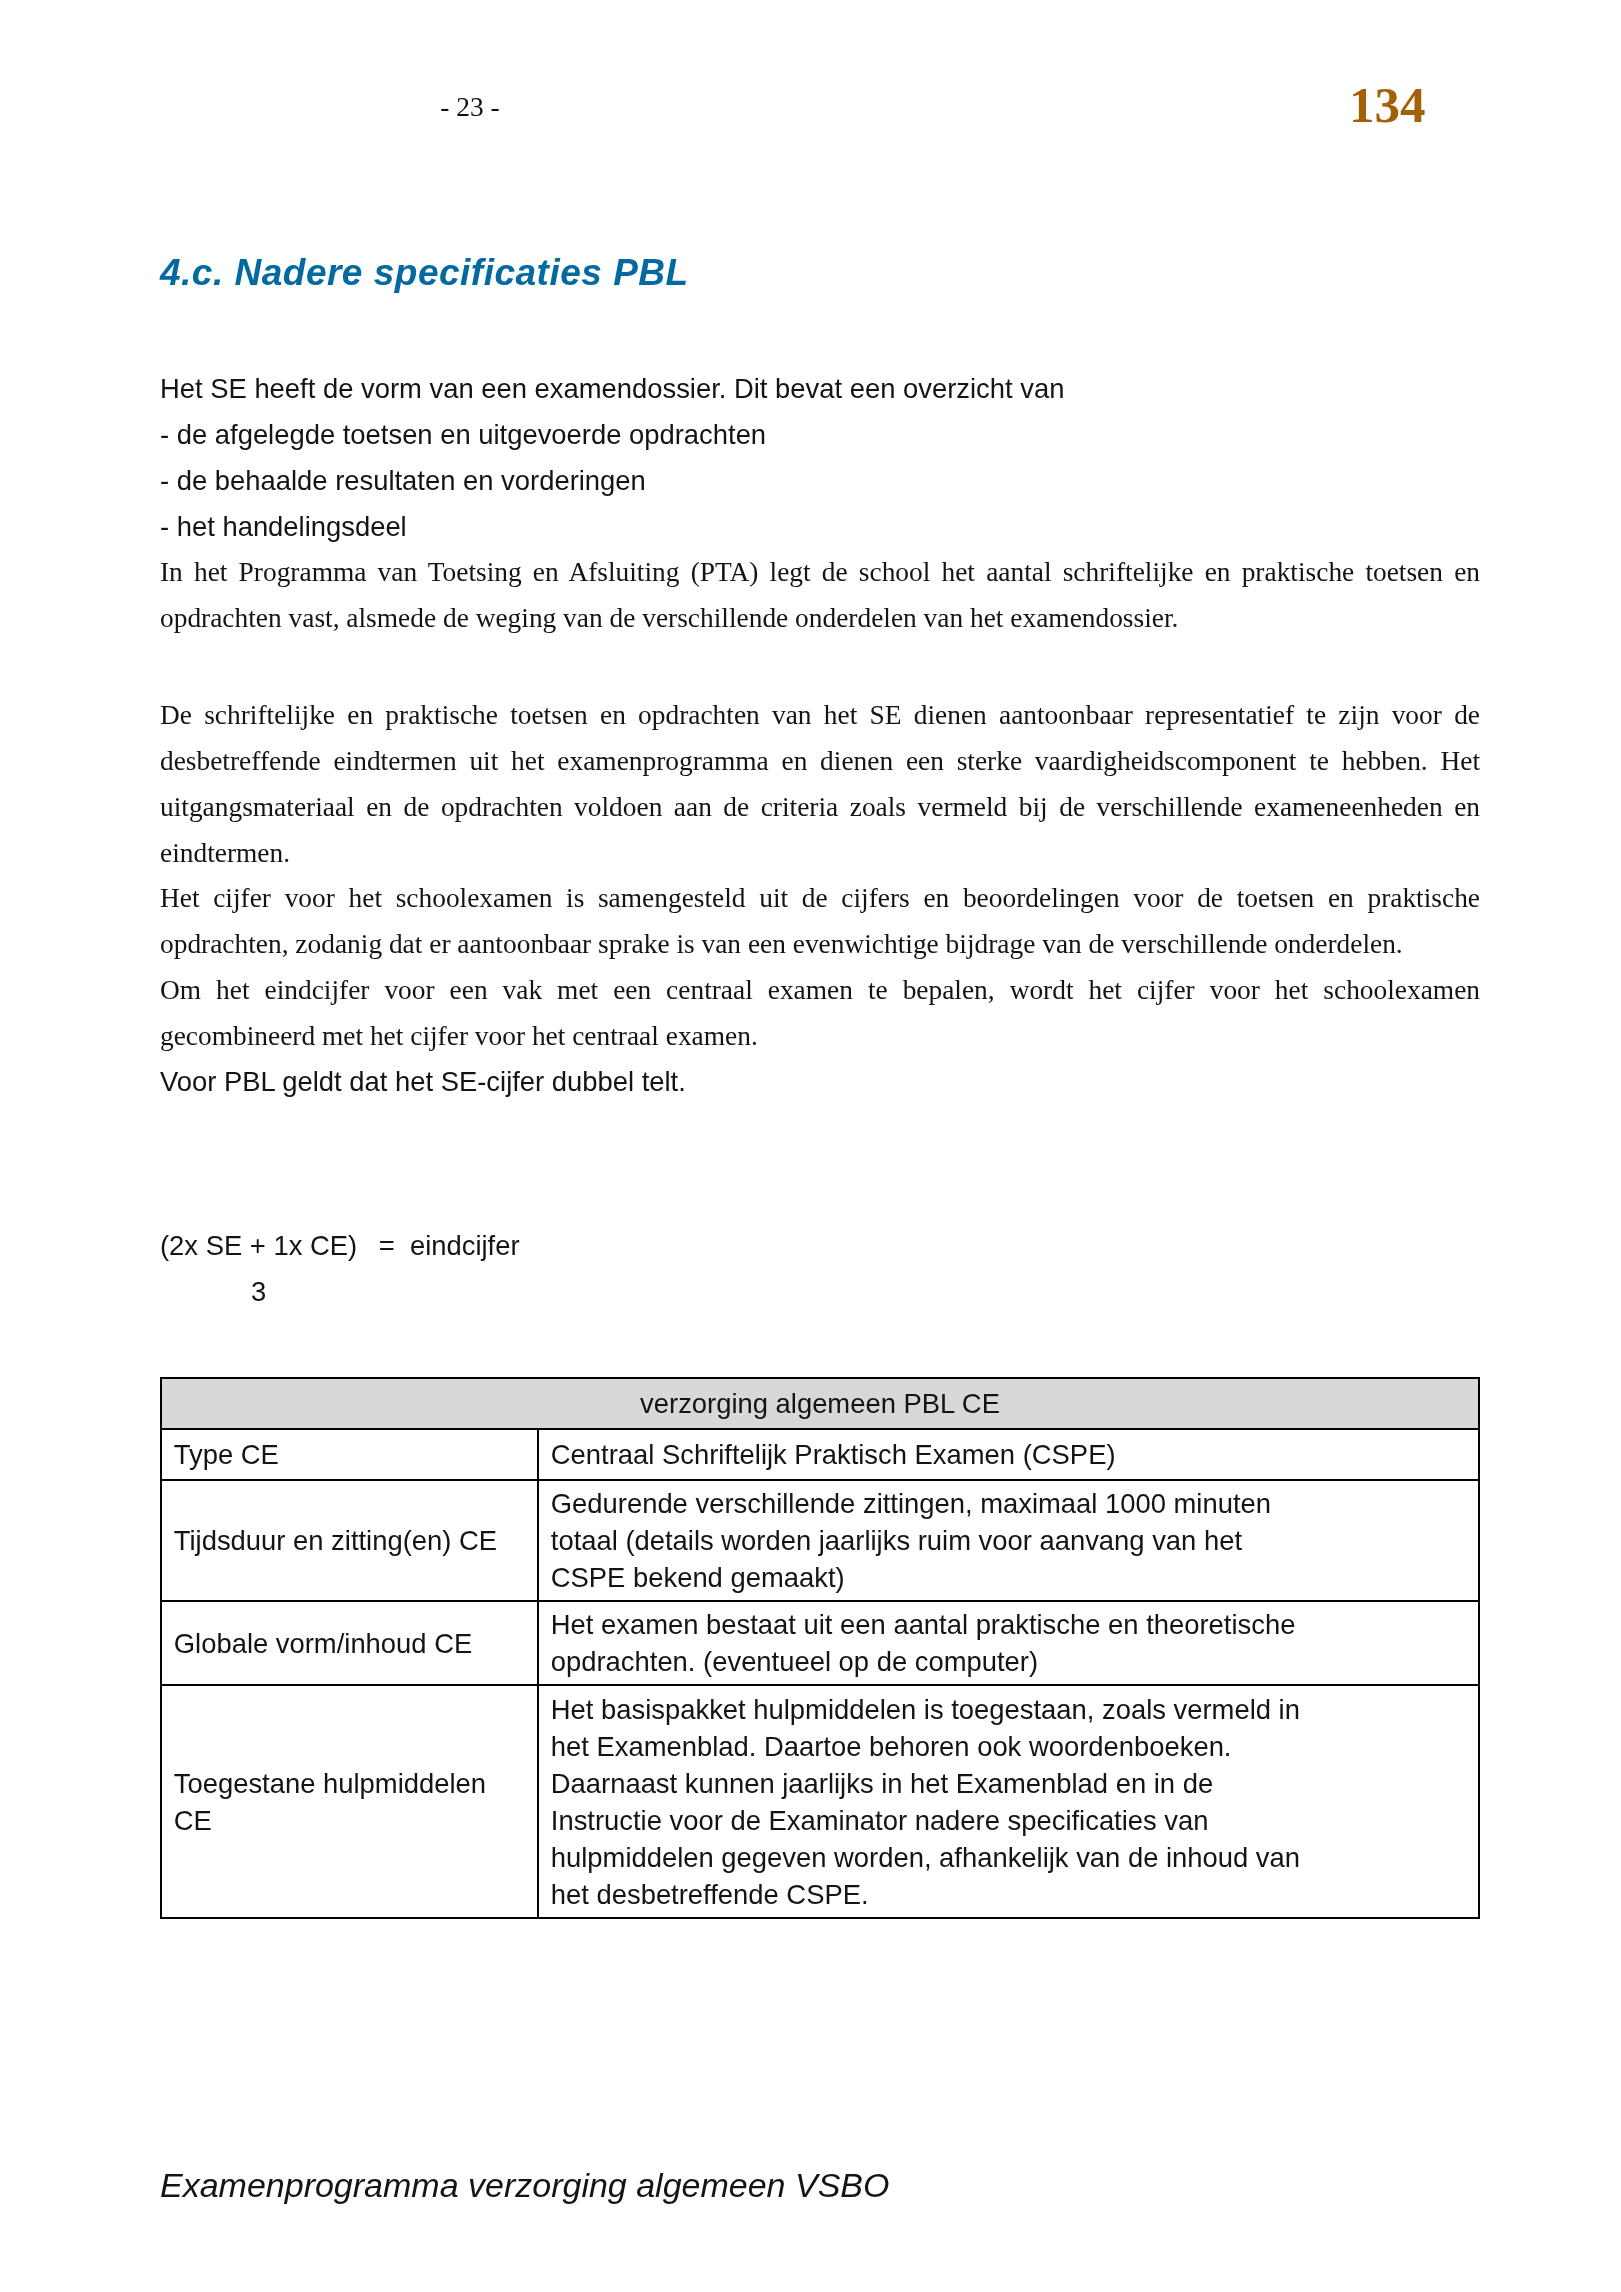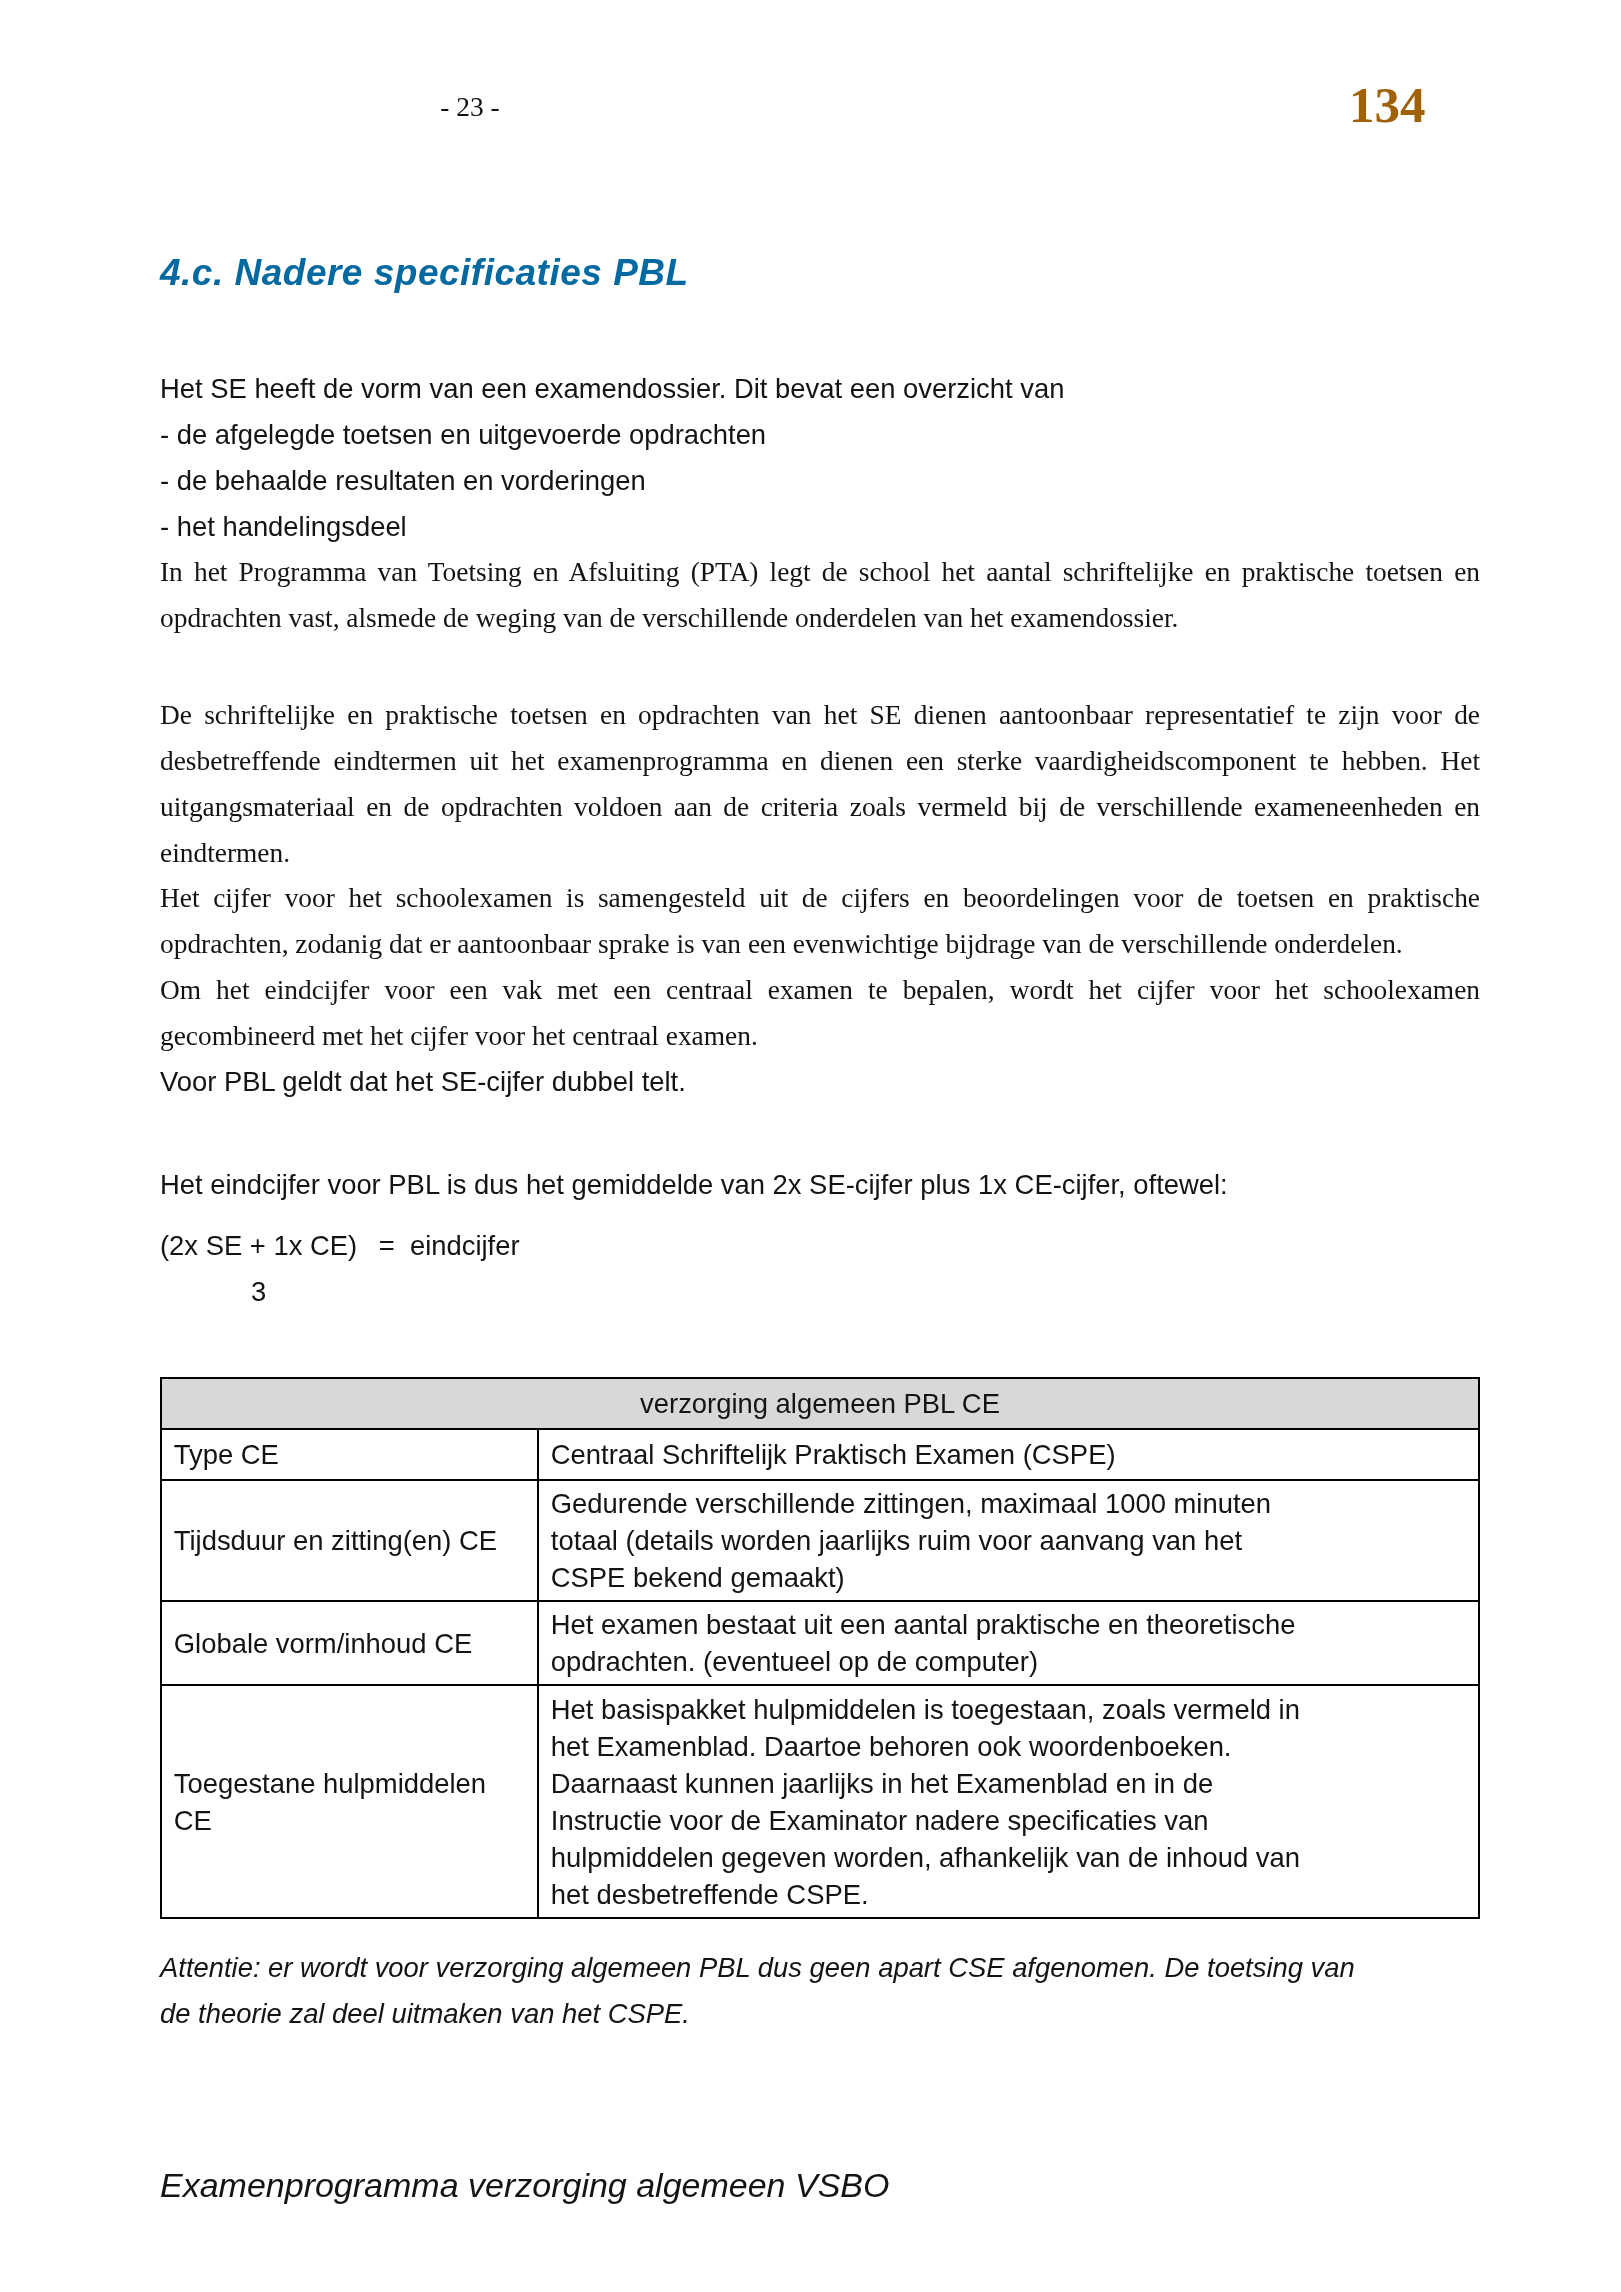--- a/index.html
+++ b/index.html
@@ -133,21 +133,20 @@
   <div class="content-block pta-block justified">In het Programma van Toetsing en Afsluiting (PTA) legt de school het aantal schriftelijke en praktische toetsen en opdrachten vast, alsmede de weging van de verschillende onderdelen van het examendossier.</div>
 
   <div class="content-block se-block justified">De schriftelijke en praktische toetsen en opdrachten van het SE dienen aantoonbaar representatief te zijn voor de desbetreffende eindtermen uit het examenprogramma en dienen een sterke vaardigheidscomponent te hebben. Het uitgangsmateriaal en de opdrachten voldoen aan de criteria zoals vermeld bij de verschillende exameneenheden en eindtermen.</div>
 
   <div class="content-block cijfer-block">
     <p class="para justified">Het cijfer voor het schoolexamen is samengesteld uit de cijfers en beoordelingen voor de toetsen en praktische opdrachten, zodanig dat er aantoonbaar sprake is van een evenwichtige bijdrage van de verschillende onderdelen.</p>
     <p class="para justified">Om het eindcijfer voor een vak met een centraal examen te bepalen, wordt het cijfer voor het schoolexamen gecombineerd met het cijfer voor het centraal examen.</p>
     <p class="para">Voor PBL geldt dat het SE-cijfer dubbel telt.</p>
   </div>
 
-  <div class="content-block gemiddelde-block">Het eindcijfer voor PBL is dus het gemiddelde van 2x SE-cijfer plus 1x CE-cijfer, oftewel:</div>
 
   <div class="content-block formula-block">
     <span class="formula-numerator">(2x SE + 1x CE)</span>
     <span class="formula-rhs">
       <span>=</span>&nbsp;&nbsp;<span>eindcijfer</span>
     </span>
     <span class="formula-denominator">3</span>
   </div>
 
   <div class="content-block spec-table-wrap">
@@ -183,19 +182,17 @@
 het Examenblad. Daartoe behoren ook woordenboeken.
 Daarnaast kunnen jaarlijks in het Examenblad en in de
 Instructie voor de Examinator nadere specificaties van
 hulpmiddelen gegeven worden, afhankelijk van de inhoud van
 het desbetreffende CSPE.</td>
         </tr>
       </tbody>
     </table>
   </div>
 
-  <div class="content-block note-block prewrap">Attentie: er wordt voor verzorging algemeen PBL dus geen apart CSE afgenomen. De toetsing van
-de theorie zal deel uitmaken van het CSPE.</div>
 
   <div class="content-block footer-block">Examenprogramma verzorging algemeen VSBO</div>
 
 </div>
 
 
 </body></html>

